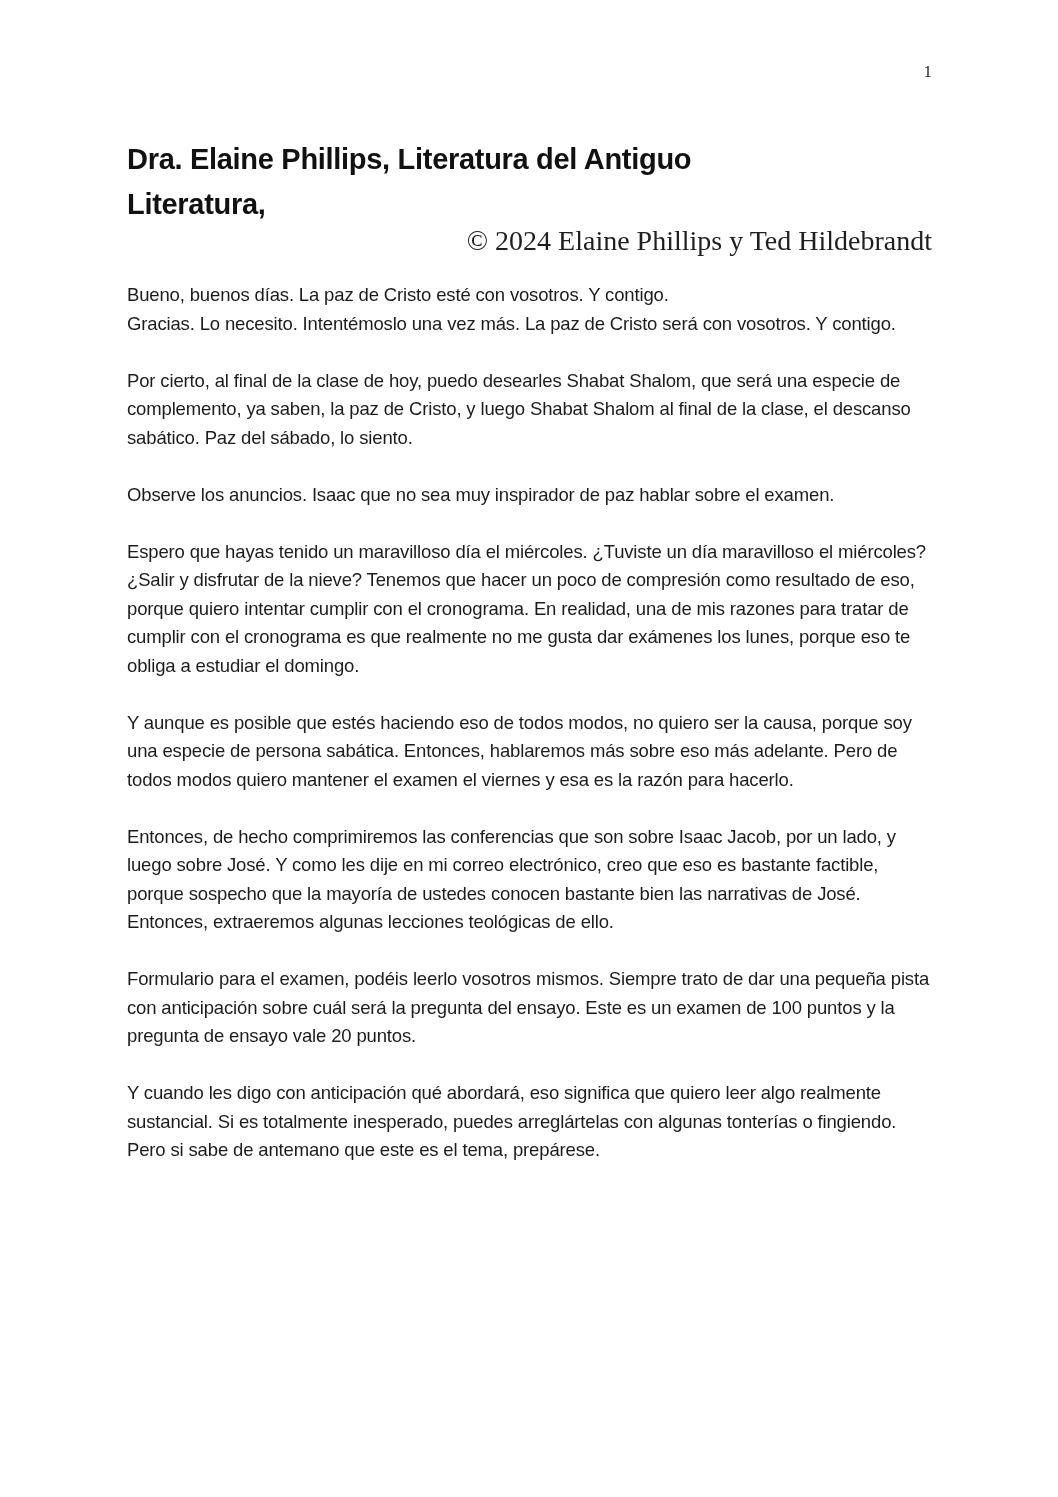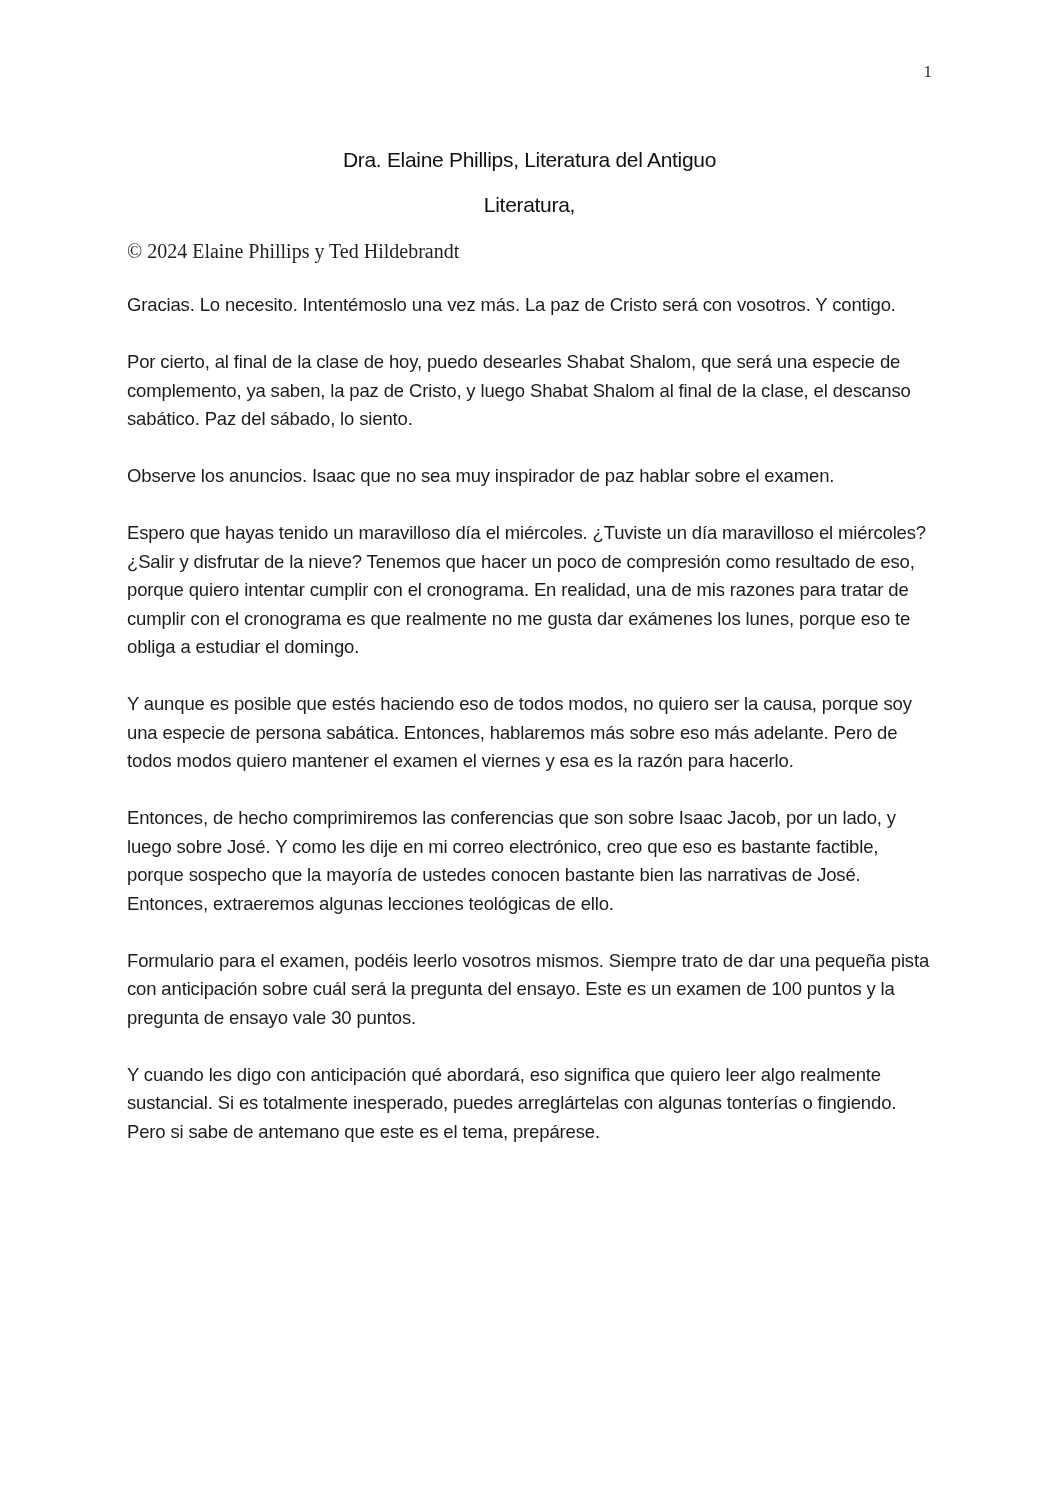--- a/index.html
+++ b/index.html
@@ -25,38 +25,38 @@
     font-size: 17px;
     line-height: 20px;
     color: #2b2b2b;
     height: 20px;
   }
   .doc-header {
     margin-top: 55px;
   }
   .doc-title {
     margin: 0;
-    text-align: center;
+    text-align: left;
     font-family: "Liberation Sans", sans-serif;
-    font-weight: normal;
-    font-size: 21px;
+    font-weight: bold;
+    font-size: 29px;
     line-height: 45px;
     color: #111111;
     letter-spacing: -0.3px;
   }
   .title-line {
     display: block;
   }
   .copyright {
-    text-align: left;
+    text-align: right;
     font-family: "Liberation Serif", serif;
-    font-size: 20px;
+    font-size: 28px;
     line-height: 24px;
     color: #1f1f1f;
-    margin-top: 12px;
+    margin-top: 2px;
   }
   .doc-body {
     margin-top: 28px;
     font-size: 18.5px;
     line-height: 28.5px;
     letter-spacing: -0.15px;
     color: #1c1c1c;
     max-width: 806px;
   }
   .para {
@@ -75,23 +75,24 @@
 
   <header class="doc-header">
     <h1 class="doc-title">
       <span class="title-line">Dra. Elaine Phillips, Literatura del Antiguo</span>
       <span class="title-line">Literatura,</span>
     </h1>
     <div class="copyright">© 2024 Elaine Phillips y Ted Hildebrandt</div>
   </header>
 
   <main class="doc-body">
+    <p class="para no-gap">Bueno, buenos días. La paz de Cristo esté con vosotros. Y contigo.</p>
     <p class="para">Gracias. Lo necesito. Intentémoslo una vez más. La paz de Cristo será con vosotros. Y contigo.</p>
     <p class="para">Por cierto, al final de la clase de hoy, puedo desearles Shabat Shalom, que será una especie de complemento, ya saben, la paz de Cristo, y luego Shabat Shalom al final de la clase, el descanso sabático. Paz del sábado, lo siento.</p>
     <p class="para">Observe los anuncios. Isaac que no sea muy inspirador de paz hablar sobre el examen.</p>
     <p class="para">Espero que hayas tenido un maravilloso día el miércoles. ¿Tuviste un día maravilloso el miércoles? ¿Salir y disfrutar de la nieve? Tenemos que hacer un poco de compresión como resultado de eso, porque quiero intentar cumplir con el cronograma. En realidad, una de mis razones para tratar de cumplir con el cronograma es que realmente no me gusta dar exámenes los lunes, porque eso te obliga a estudiar el domingo.</p>
     <p class="para">Y aunque es posible que estés haciendo eso de todos modos, no quiero ser la causa, porque soy una especie de persona sabática. Entonces, hablaremos más sobre eso más adelante. Pero de todos modos quiero mantener el examen el viernes y esa es la razón para hacerlo.</p>
     <p class="para">Entonces, de hecho comprimiremos las conferencias que son sobre Isaac Jacob, por un lado, y luego sobre José. Y como les dije en mi correo electrónico, creo que eso es bastante factible, porque sospecho que la mayoría de ustedes conocen bastante bien las narrativas de José. Entonces, extraeremos algunas lecciones teológicas de ello.</p>
-    <p class="para">Formulario para el examen, podéis leerlo vosotros mismos. Siempre trato de dar una pequeña pista con anticipación sobre cuál será la pregunta del ensayo. Este es un examen de 100 puntos y la pregunta de ensayo vale 30 puntos.</p>
+    <p class="para">Formulario para el examen, podéis leerlo vosotros mismos. Siempre trato de dar una pequeña pista con anticipación sobre cuál será la pregunta del ensayo. Este es un examen de 100 puntos y la pregunta de ensayo vale 20 puntos.</p>
     <p class="para">Y cuando les digo con anticipación qué abordará, eso significa que quiero leer algo realmente sustancial. Si es totalmente inesperado, puedes arreglártelas con algunas tonterías o fingiendo. Pero si sabe de antemano que este es el tema, prepárese.</p>
   </main>
 
 </div>
 
 </body></html>

